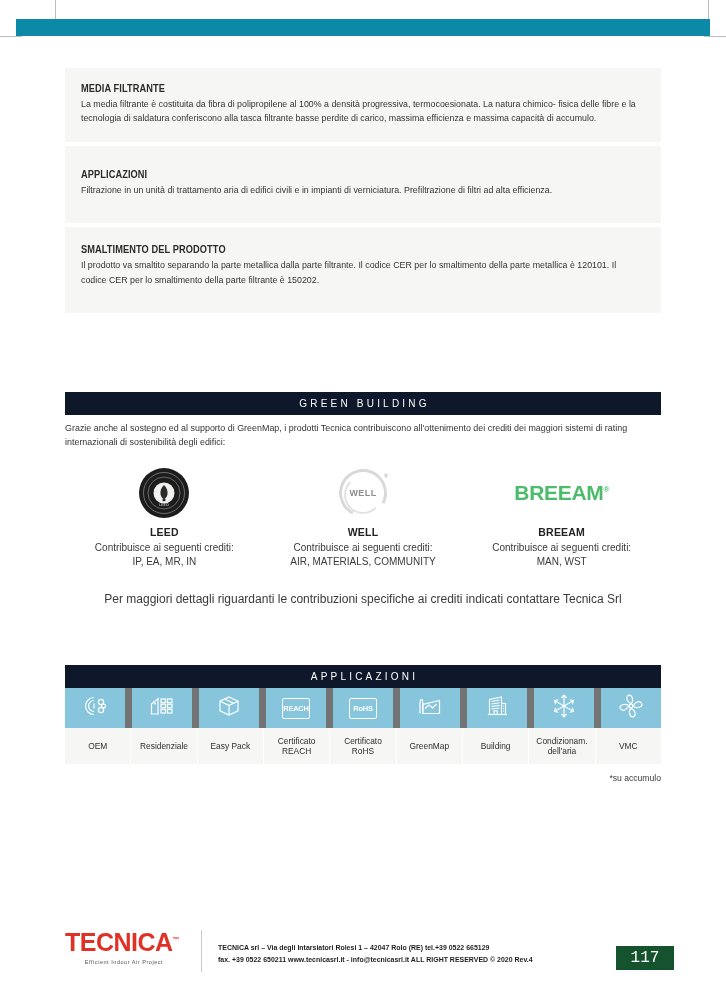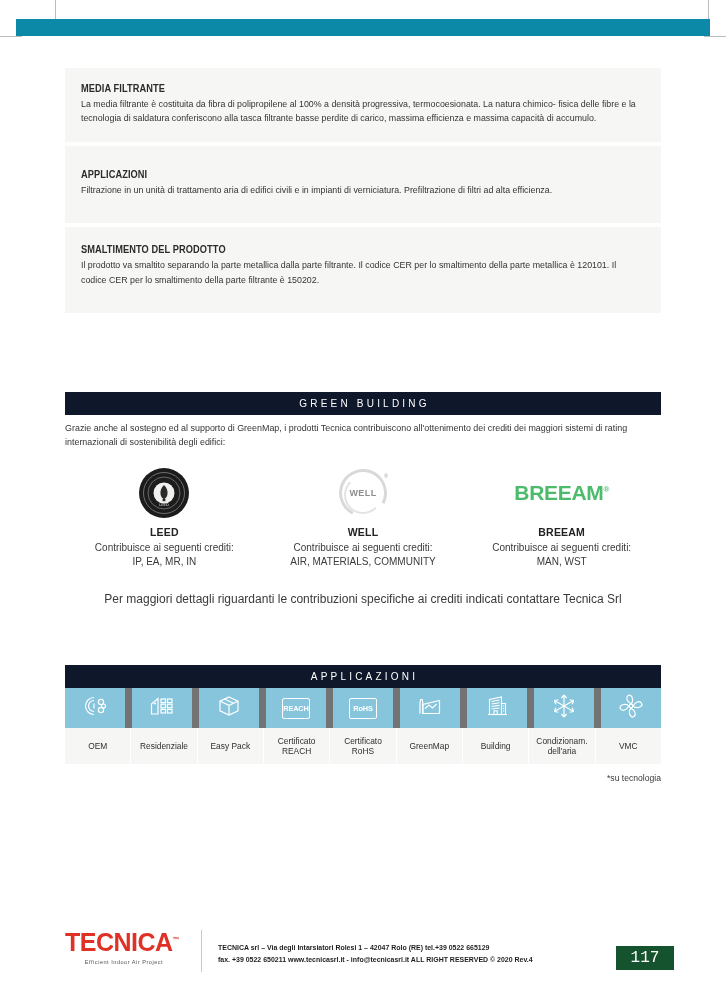--- a/index.html
+++ b/index.html
@@ -417,21 +417,21 @@
       <div class="apps-cell">Residenziale</div>
       <div class="apps-cell">Easy Pack</div>
       <div class="apps-cell">Certificato REACH</div>
       <div class="apps-cell">Certificato RoHS</div>
       <div class="apps-cell">GreenMap</div>
       <div class="apps-cell">Building</div>
       <div class="apps-cell">Condizionam. dell'aria</div>
       <div class="apps-cell">VMC</div>
     </div>
 
-    <div class="req-note">*su tecnologia</div>
+    <div class="req-note">*su accumulo</div>
   </div>
 
   <div class="footer">
     <div class="logo-wrap">
       <div class="logo-word"><span>TECNICA</span><sup>™</sup></div>
       <div class="logo-tag">Efficient Indoor Air Project</div>
     </div>
     <div class="foot-divider"></div>
     <div class="foot-text">
       <div>TECNICA srl – Via degli Intarsiatori Rolesi 1 – 42047 Rolo (RE) tel.+39 0522 665129</div>

